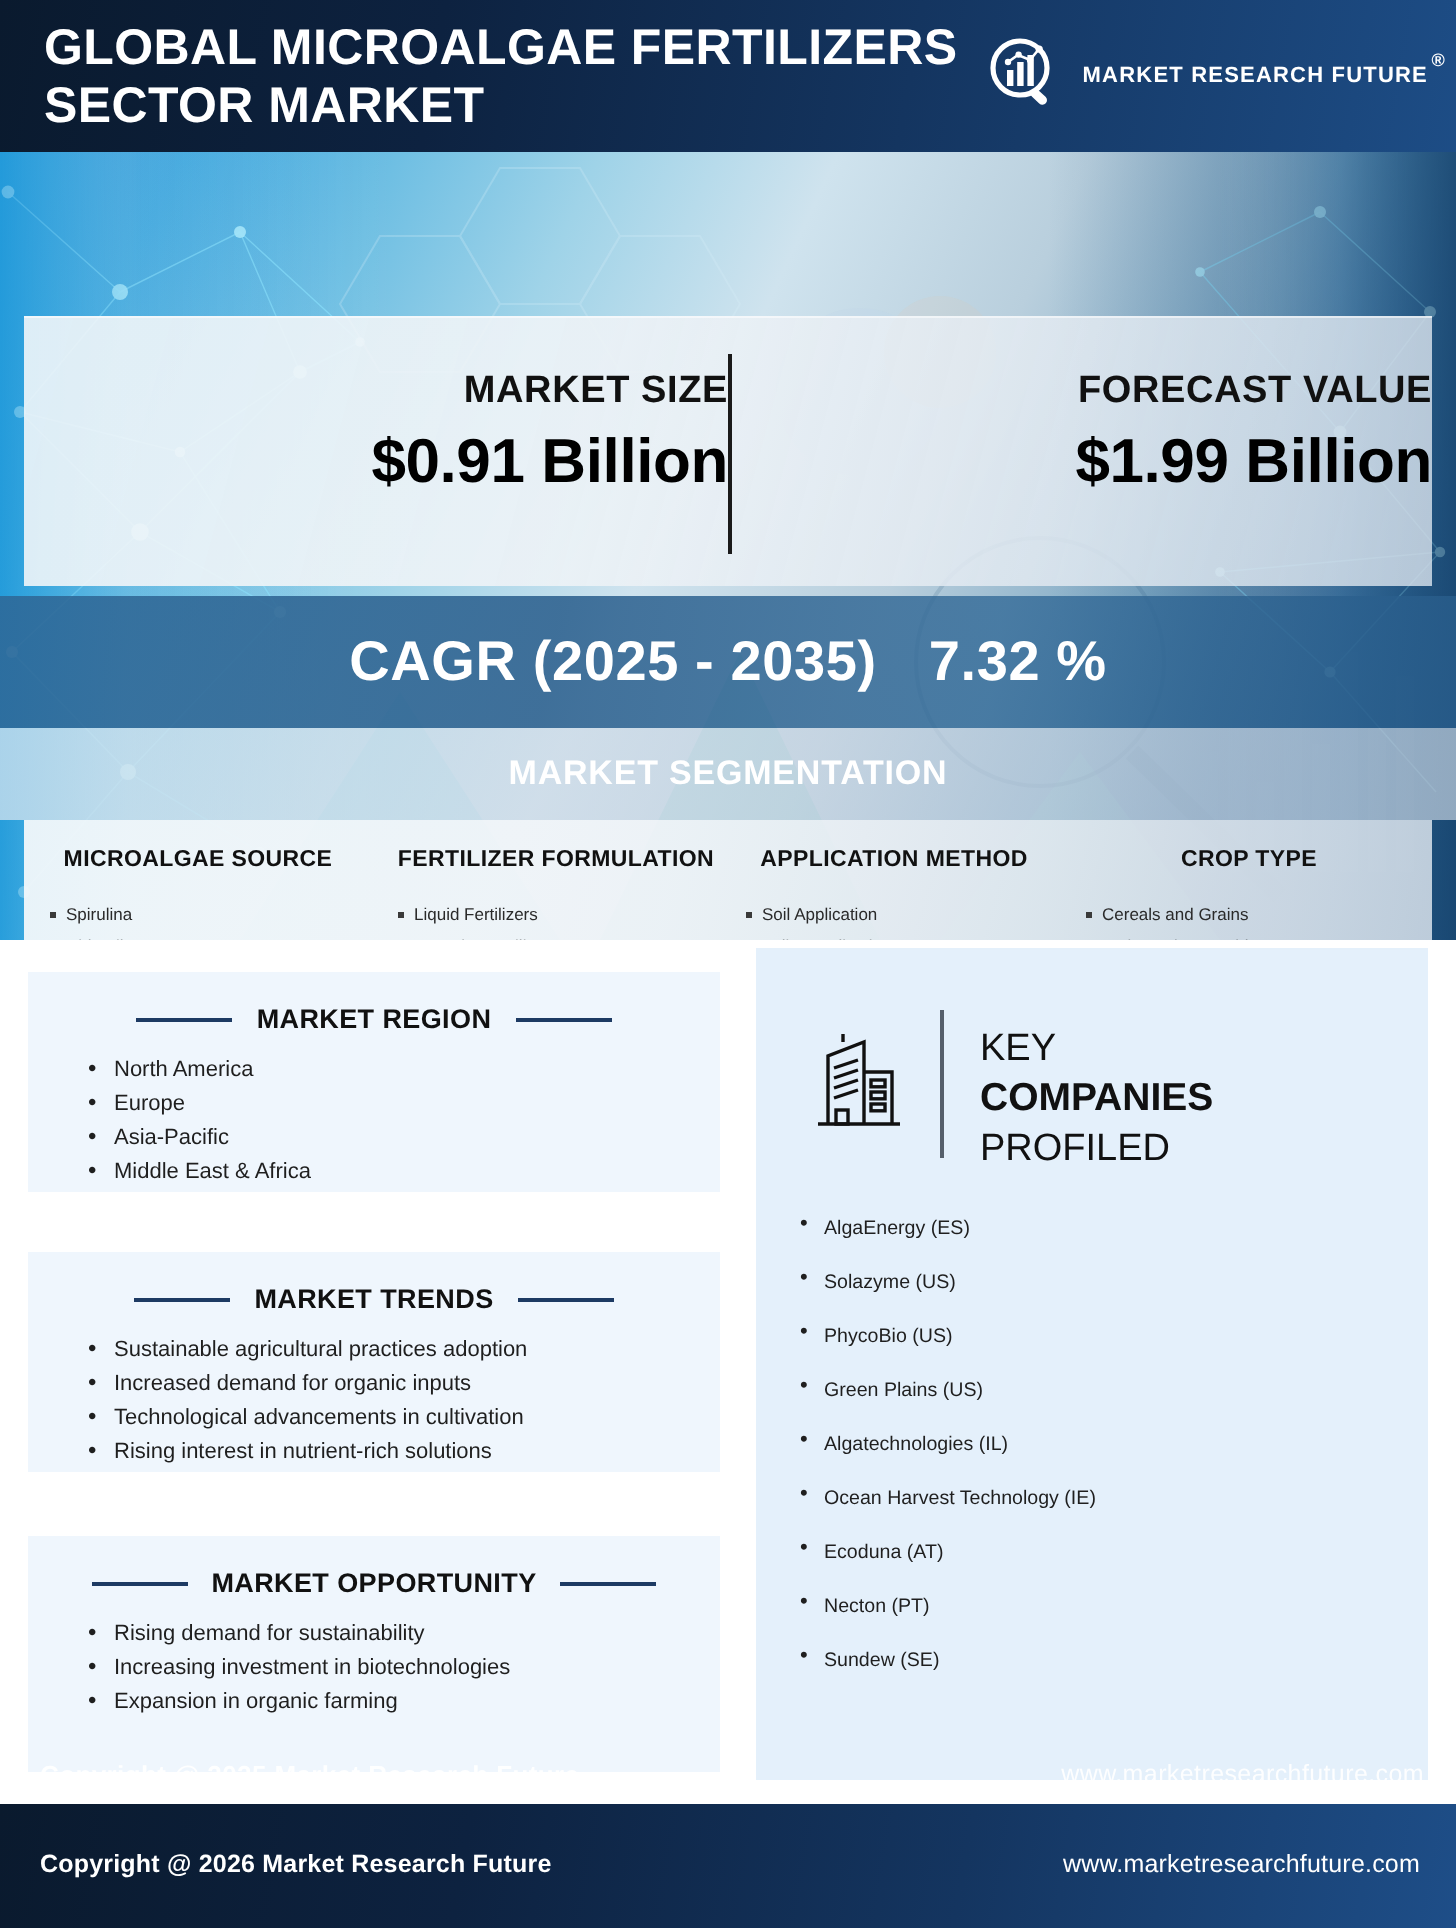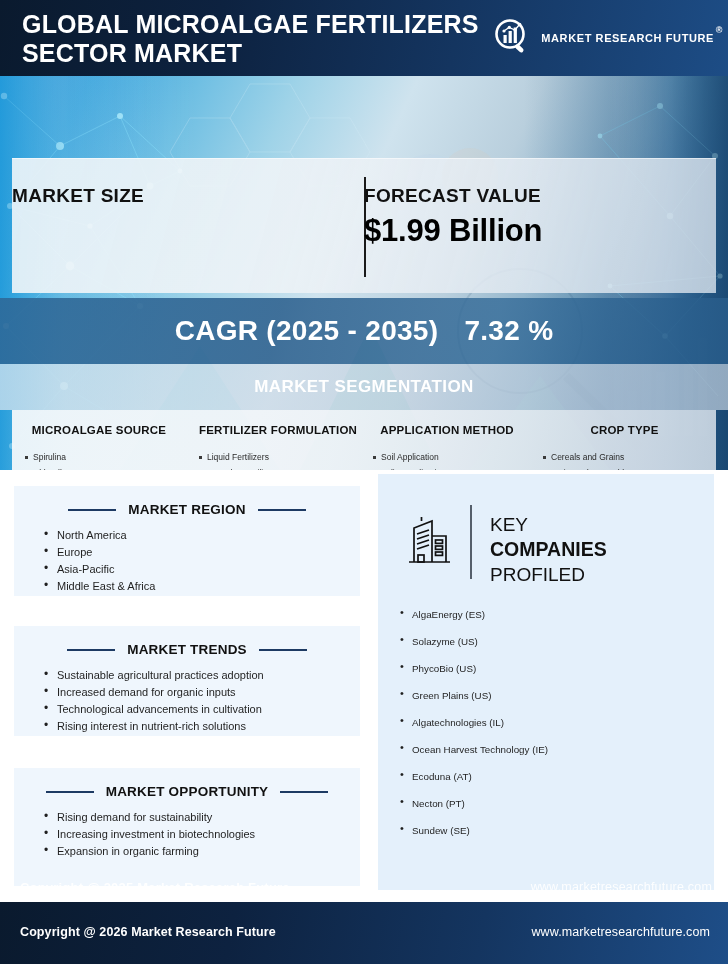--- a/index.html
+++ b/index.html
@@ -47,21 +47,21 @@
     background:
       linear-gradient(to right, rgba(40,150,215,.55) 0%, rgba(120,190,225,.18) 9%, rgba(255,255,255,.0) 22%, rgba(255,255,255,.0) 72%, rgba(30,80,125,.40) 92%, rgba(22,60,98,.62) 100%);
   }
 
   
   .valstrip{
     position:absolute;left:12px;top:82px;width:704px;height:134px;
     background:linear-gradient(105deg, rgba(245,248,250,.88) 0%, rgba(238,243,247,.90) 40%, rgba(228,235,242,.84) 70%, rgba(218,228,238,.80) 100%);
     border-top:1px solid rgba(255,255,255,.55);
   }
-  .valhalf{position:absolute;top:26px;width:50%;text-align:left;}
+  .valhalf{position:absolute;top:26px;width:50%;text-align:right;}
   .val-left{left:0;} .val-right{left:50%;}
   .val-label{font-size:19px;font-weight:bold;color:#111111;letter-spacing:.3px;}
   .val-amount{font-size:31px;font-weight:bold;color:#000000;margin-top:6px;letter-spacing:-.2px;}
   .val-divider{
     position:absolute;left:50%;top:18px;width:2px;height:100px;background:#1a1a1a;
   }
 
   
   .cagr{
     position:absolute;left:0;top:222px;width:728px;height:66px;
@@ -270,20 +270,21 @@
         <circle cx="520" cy="255" r="62"></circle>
         <line x1="566" y1="300" x2="640" y2="372" stroke-width="9"></line>
       </g>
     </svg>
 
     <div class="hero-photo"></div>
 
     <div class="valstrip">
       <div class="valhalf val-left">
         <div class="val-label">MARKET SIZE</div>
+        <div class="val-amount">$0.91 Billion</div>
       </div>
       <div class="val-divider"></div>
       <div class="valhalf val-right">
         <div class="val-label">FORECAST VALUE</div>
         <div class="val-amount">$1.99 Billion</div>
       </div>
     </div>
 
     <div class="cagr">
       <div class="cagr-text">

